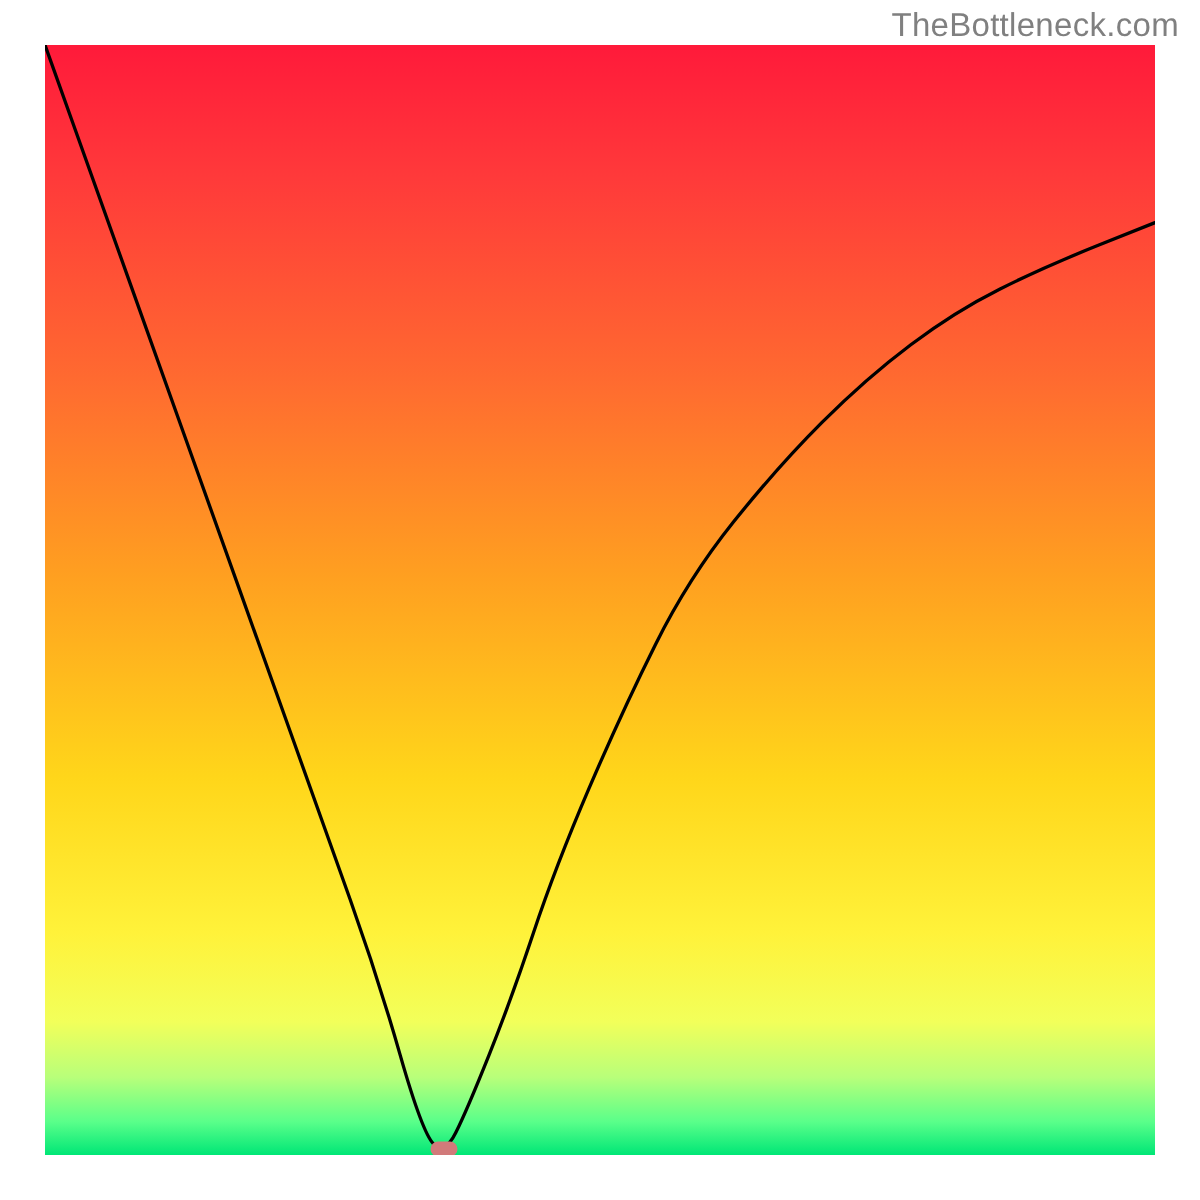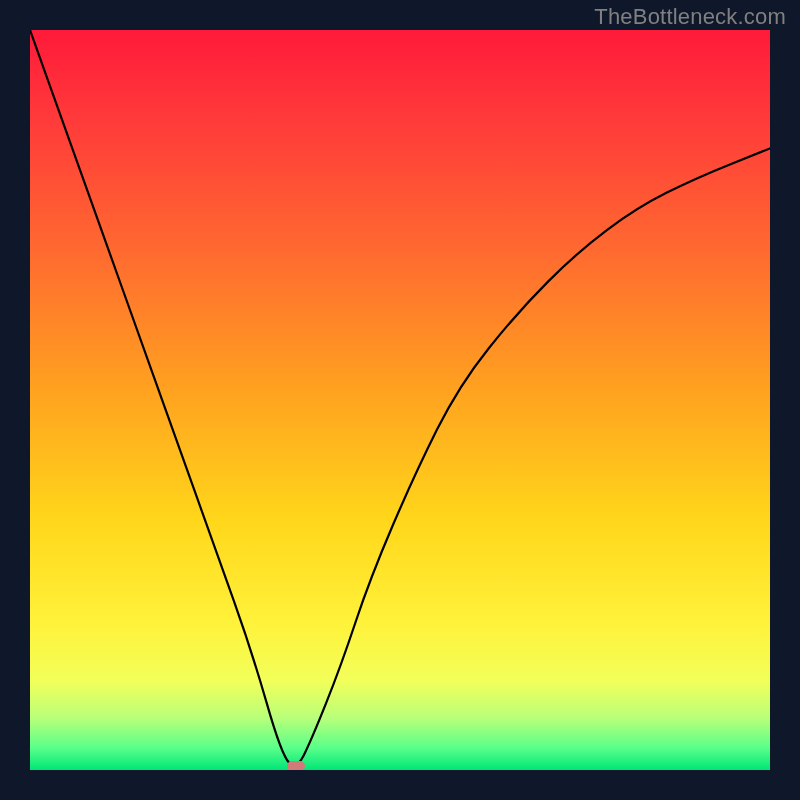--- a/index.html
+++ b/index.html
@@ -10,21 +10,21 @@
     background: #000;
     overflow: hidden;
     font-family: Arial, Helvetica, sans-serif;
   }
   .frame {
     position: absolute;
     top: 0;
     left: 0;
     width: 800px;
     height: 800px;
-    background: #0f172a;
+    background: #ffffff;
   }
   .plot-area {
     position: absolute;
     top: 30px;
     left: 30px;
     width: 740px;
     height: 740px;
     overflow: hidden;
   }
   .gradient {

